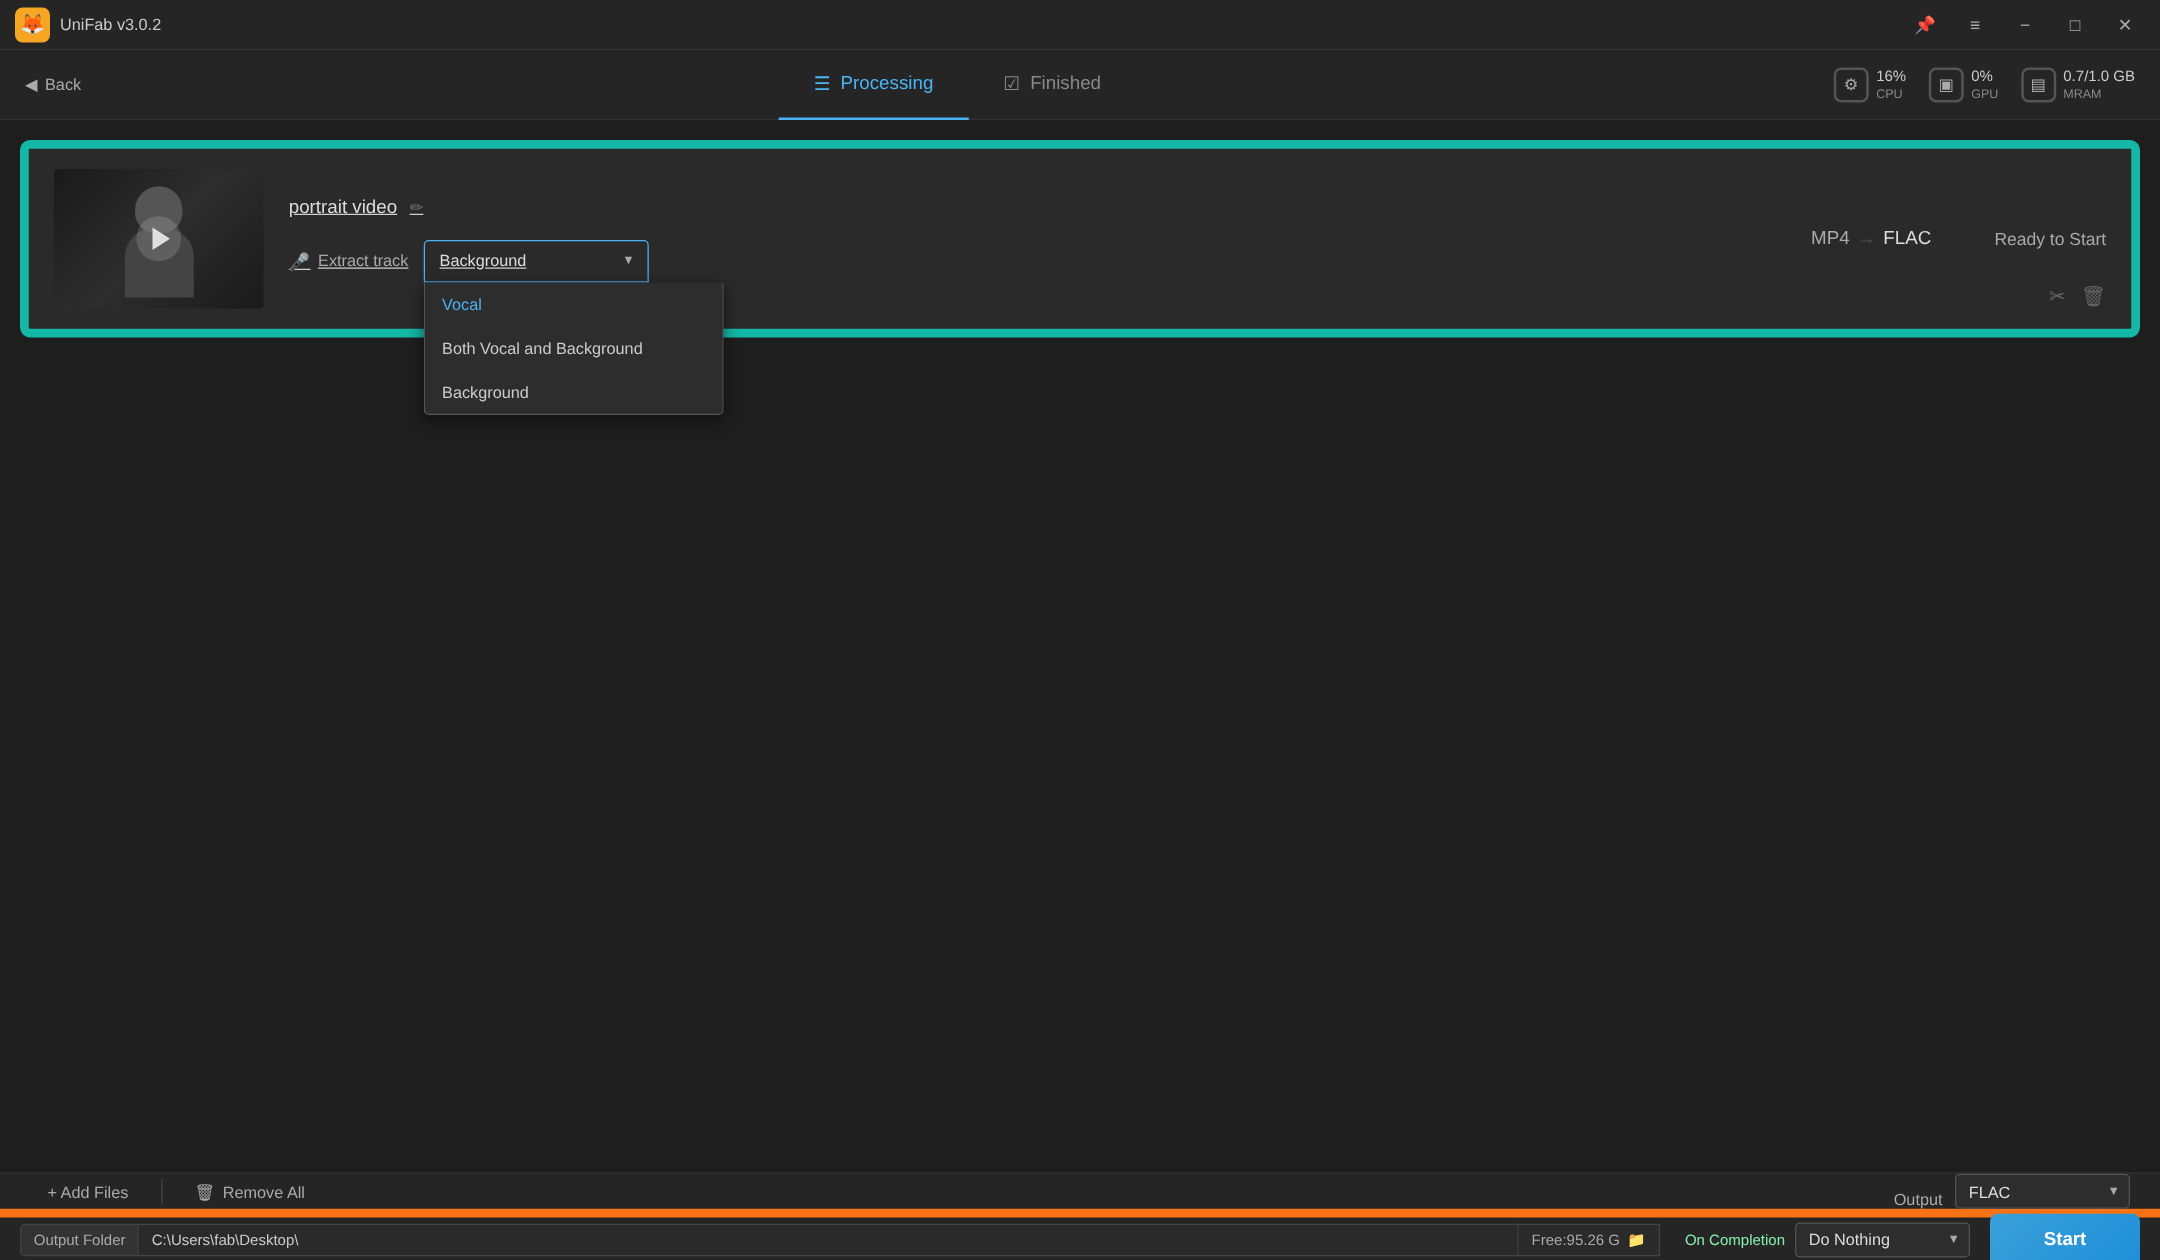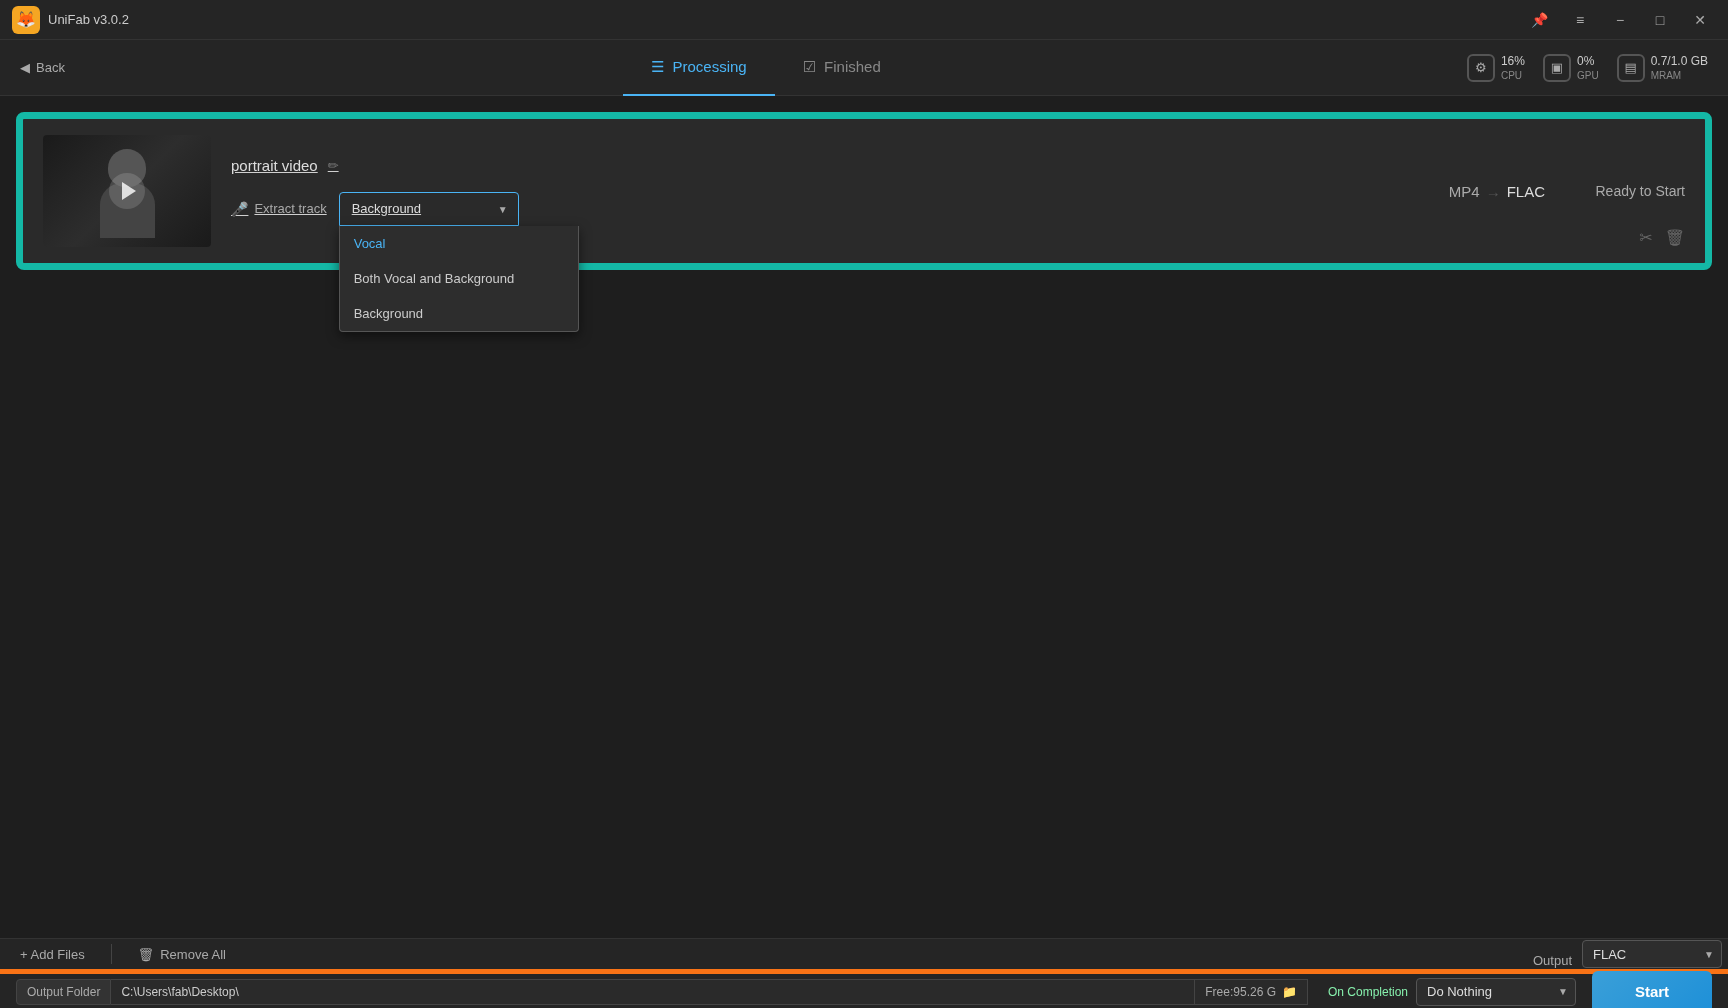--- a/index.html
+++ b/index.html
@@ -502,21 +502,21 @@
 
     <div class="task-actions">
       <span class="action-icon">✂</span>
       <span class="action-icon">🗑</span>
     </div>
   </div>
 </div>
 
 <div style="position:absolute; bottom:0; left:0; right:0; height:70px; background:#252525; border-top:1px solid #333; display:flex; flex-direction:column;">
 
-  <div style="display:flex; align-items:center; height:35px; padding:0 6px; border-bottom:5px solid #f97316; gap:8px;">
+  <div style="display:flex; align-items:center; height:35px; padding:0 24px; border-bottom:7px solid #f97316; gap:8px;">
     <button class="add-files-btn">
       <span>+ Add Files</span>
     </button>
     <div class="divider-v"></div>
     <button class="remove-all-btn">
       <span style="font-size:13px;">🗑</span>
       <span>Remove All</span>
     </button>
 
     <div style="margin-left:auto; display:flex; align-items:flex-end; gap:10px;">
@@ -536,21 +536,21 @@
       <div style="flex:1; background:#2a2a2a; border:1px solid #444; border-left:none; padding:5px 10px; font-size:12px; color:#ccc;">C:\Users\fab\Desktop\</div>
       <div style="background:#2a2a2a; border:1px solid #444; border-left:none; padding:5px 10px; font-size:12px; color:#aaa; display:flex; align-items:center; gap:6px;">
         <span>Free:95.26 G</span>
         <span style="cursor:pointer;">📁</span>
       </div>
     </div>
 
     <div style="display:flex; align-items:center; gap:8px; margin-left:20px;">
       <span style="font-size:12px; color:#86efac;">On Completion</span>
       <div style="position:relative; display:inline-flex; align-items:center;">
-        <div style="width:160px; height:28px; background:#2d2d2d; border:1px solid #555; border-radius:4px; color:#ddd; font-size:13px; padding:0 28px 0 10px; display:flex; align-items:center; cursor:pointer;">
+        <div style="width:140px; height:28px; background:#2d2d2d; border:1px solid #555; border-radius:4px; color:#ddd; font-size:13px; padding:0 28px 0 10px; display:flex; align-items:center; cursor:pointer;">
           <span>Do Nothing</span>
           <span style="position:absolute; right:8px; font-size:10px; color:#aaa;">▼</span>
         </div>
       </div>
     </div>
 
     <button class="start-btn" style="margin-left:16px;">
       <span>Start</span>
     </button>
   </div>

